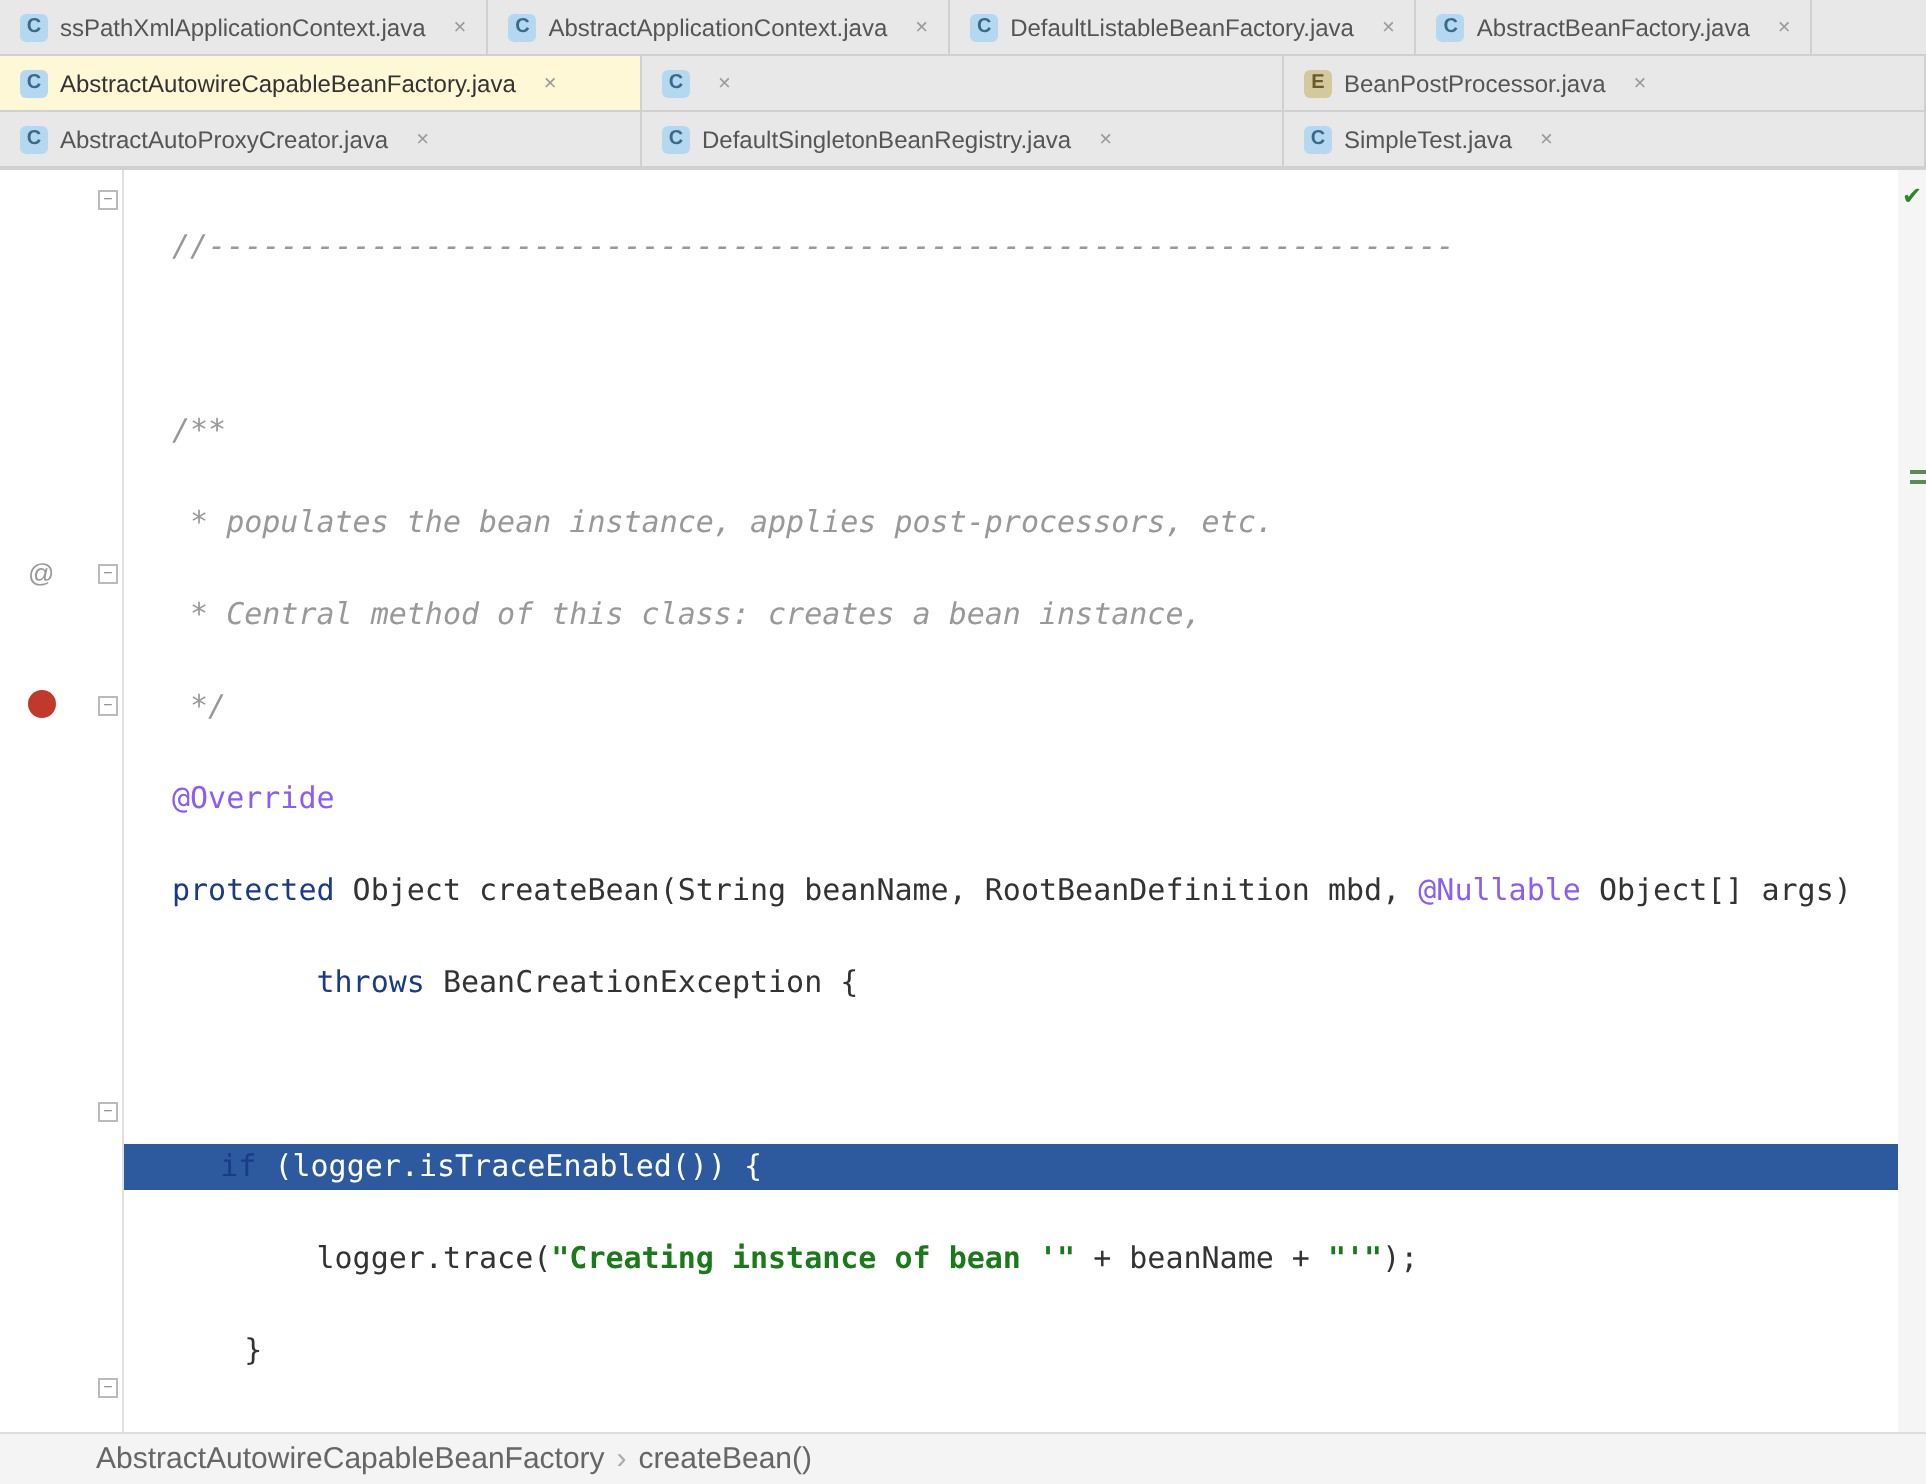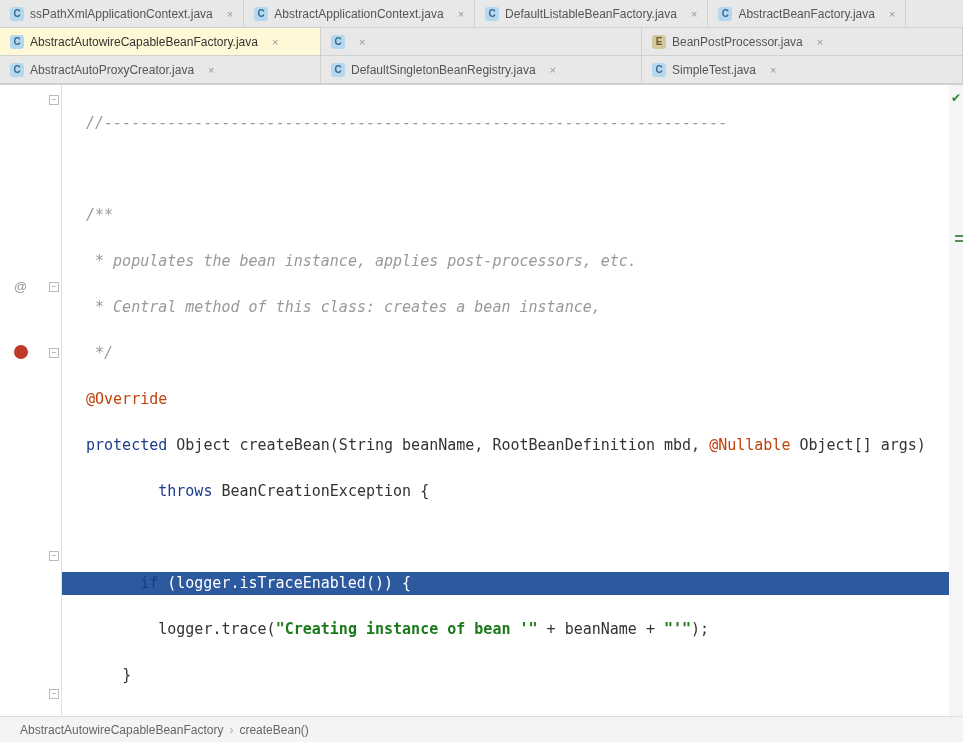--- a/index.html
+++ b/index.html
@@ -104,27 +104,27 @@
   white-space: pre;
   color: #333;
   overflow: hidden;
   position: relative;
 }
 .code .line { height: 23px; }
 .hl-line {
   background: #2d5a9e;
   color: #fff;
   margin-left: -86px;
-  padding-left: 104px;
+  padding-left: 74px;
   width: calc(100% + 86px);
 }
 .c-comment { color: #999; font-style: italic; }
 .c-doc { color: #999; font-style: italic; }
 .c-doctag { color: #999; font-style: italic; text-decoration: underline; font-weight: bold; }
-.c-ann { color: #c2410c; margin-top: 24px; }
+.c-ann { color: #8b5cf6; margin-top: 24px; }
 .c-kw { color: #1a3a8a; font-weight: normal; }
 .c-str { color: #1a7a1a; font-weight: bold; }
 .hint { color: #bbb; font-style: italic; }
 
 .right-strip {
   position: absolute;
   right: 0;
   top: 0;
   width: 14px;
   height: 100%;
@@ -136,22 +136,22 @@
 .breadcrumb {
   position: absolute;
   bottom: 0;
   left: 0;
   right: 0;
   height: 26px;
   background: #f4f4f4;
   border-top: 1px solid #ddd;
   display: flex;
   align-items: center;
-  padding-left: 20px;
-  font-size: 12px;
+  padding-left: 48px;
+  font-size: 15px;
   color: #666;
   gap: 6px;
 }
 .breadcrumb .sep { color: #aaa; }
 </style>
 </head>
 <body>
 
 <div class="tab-rows">
   <div class="tab-row">

